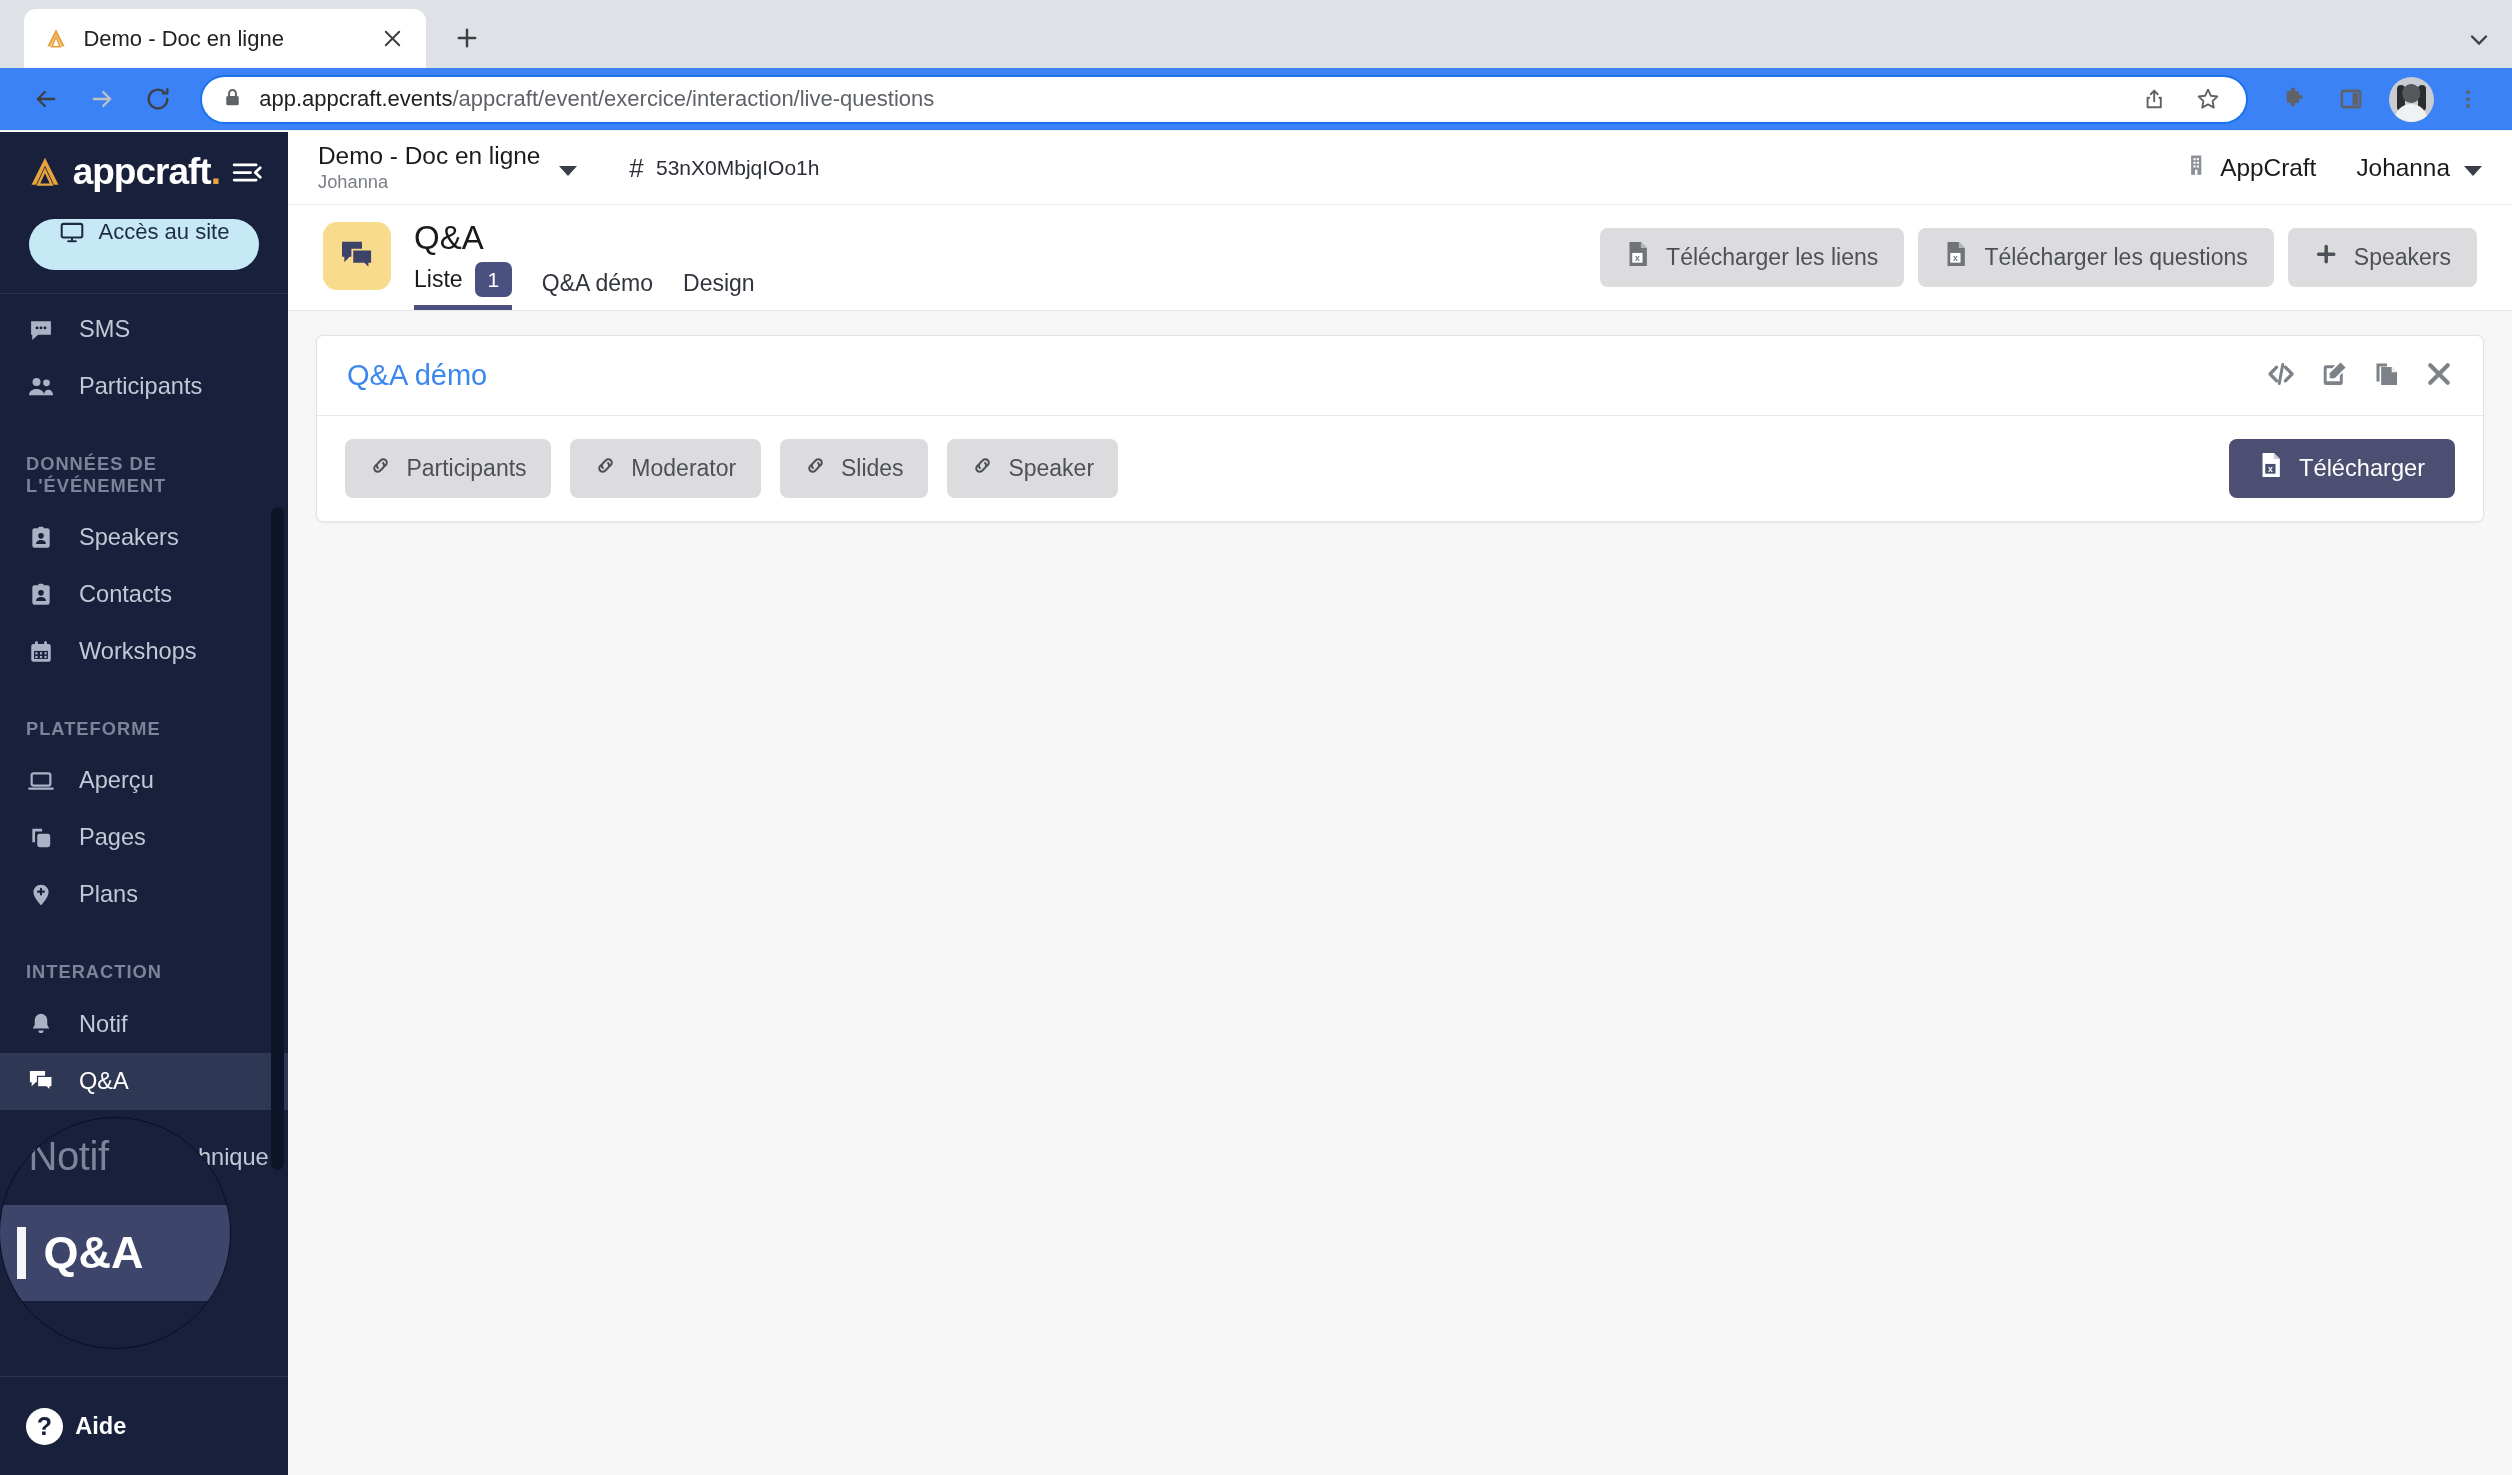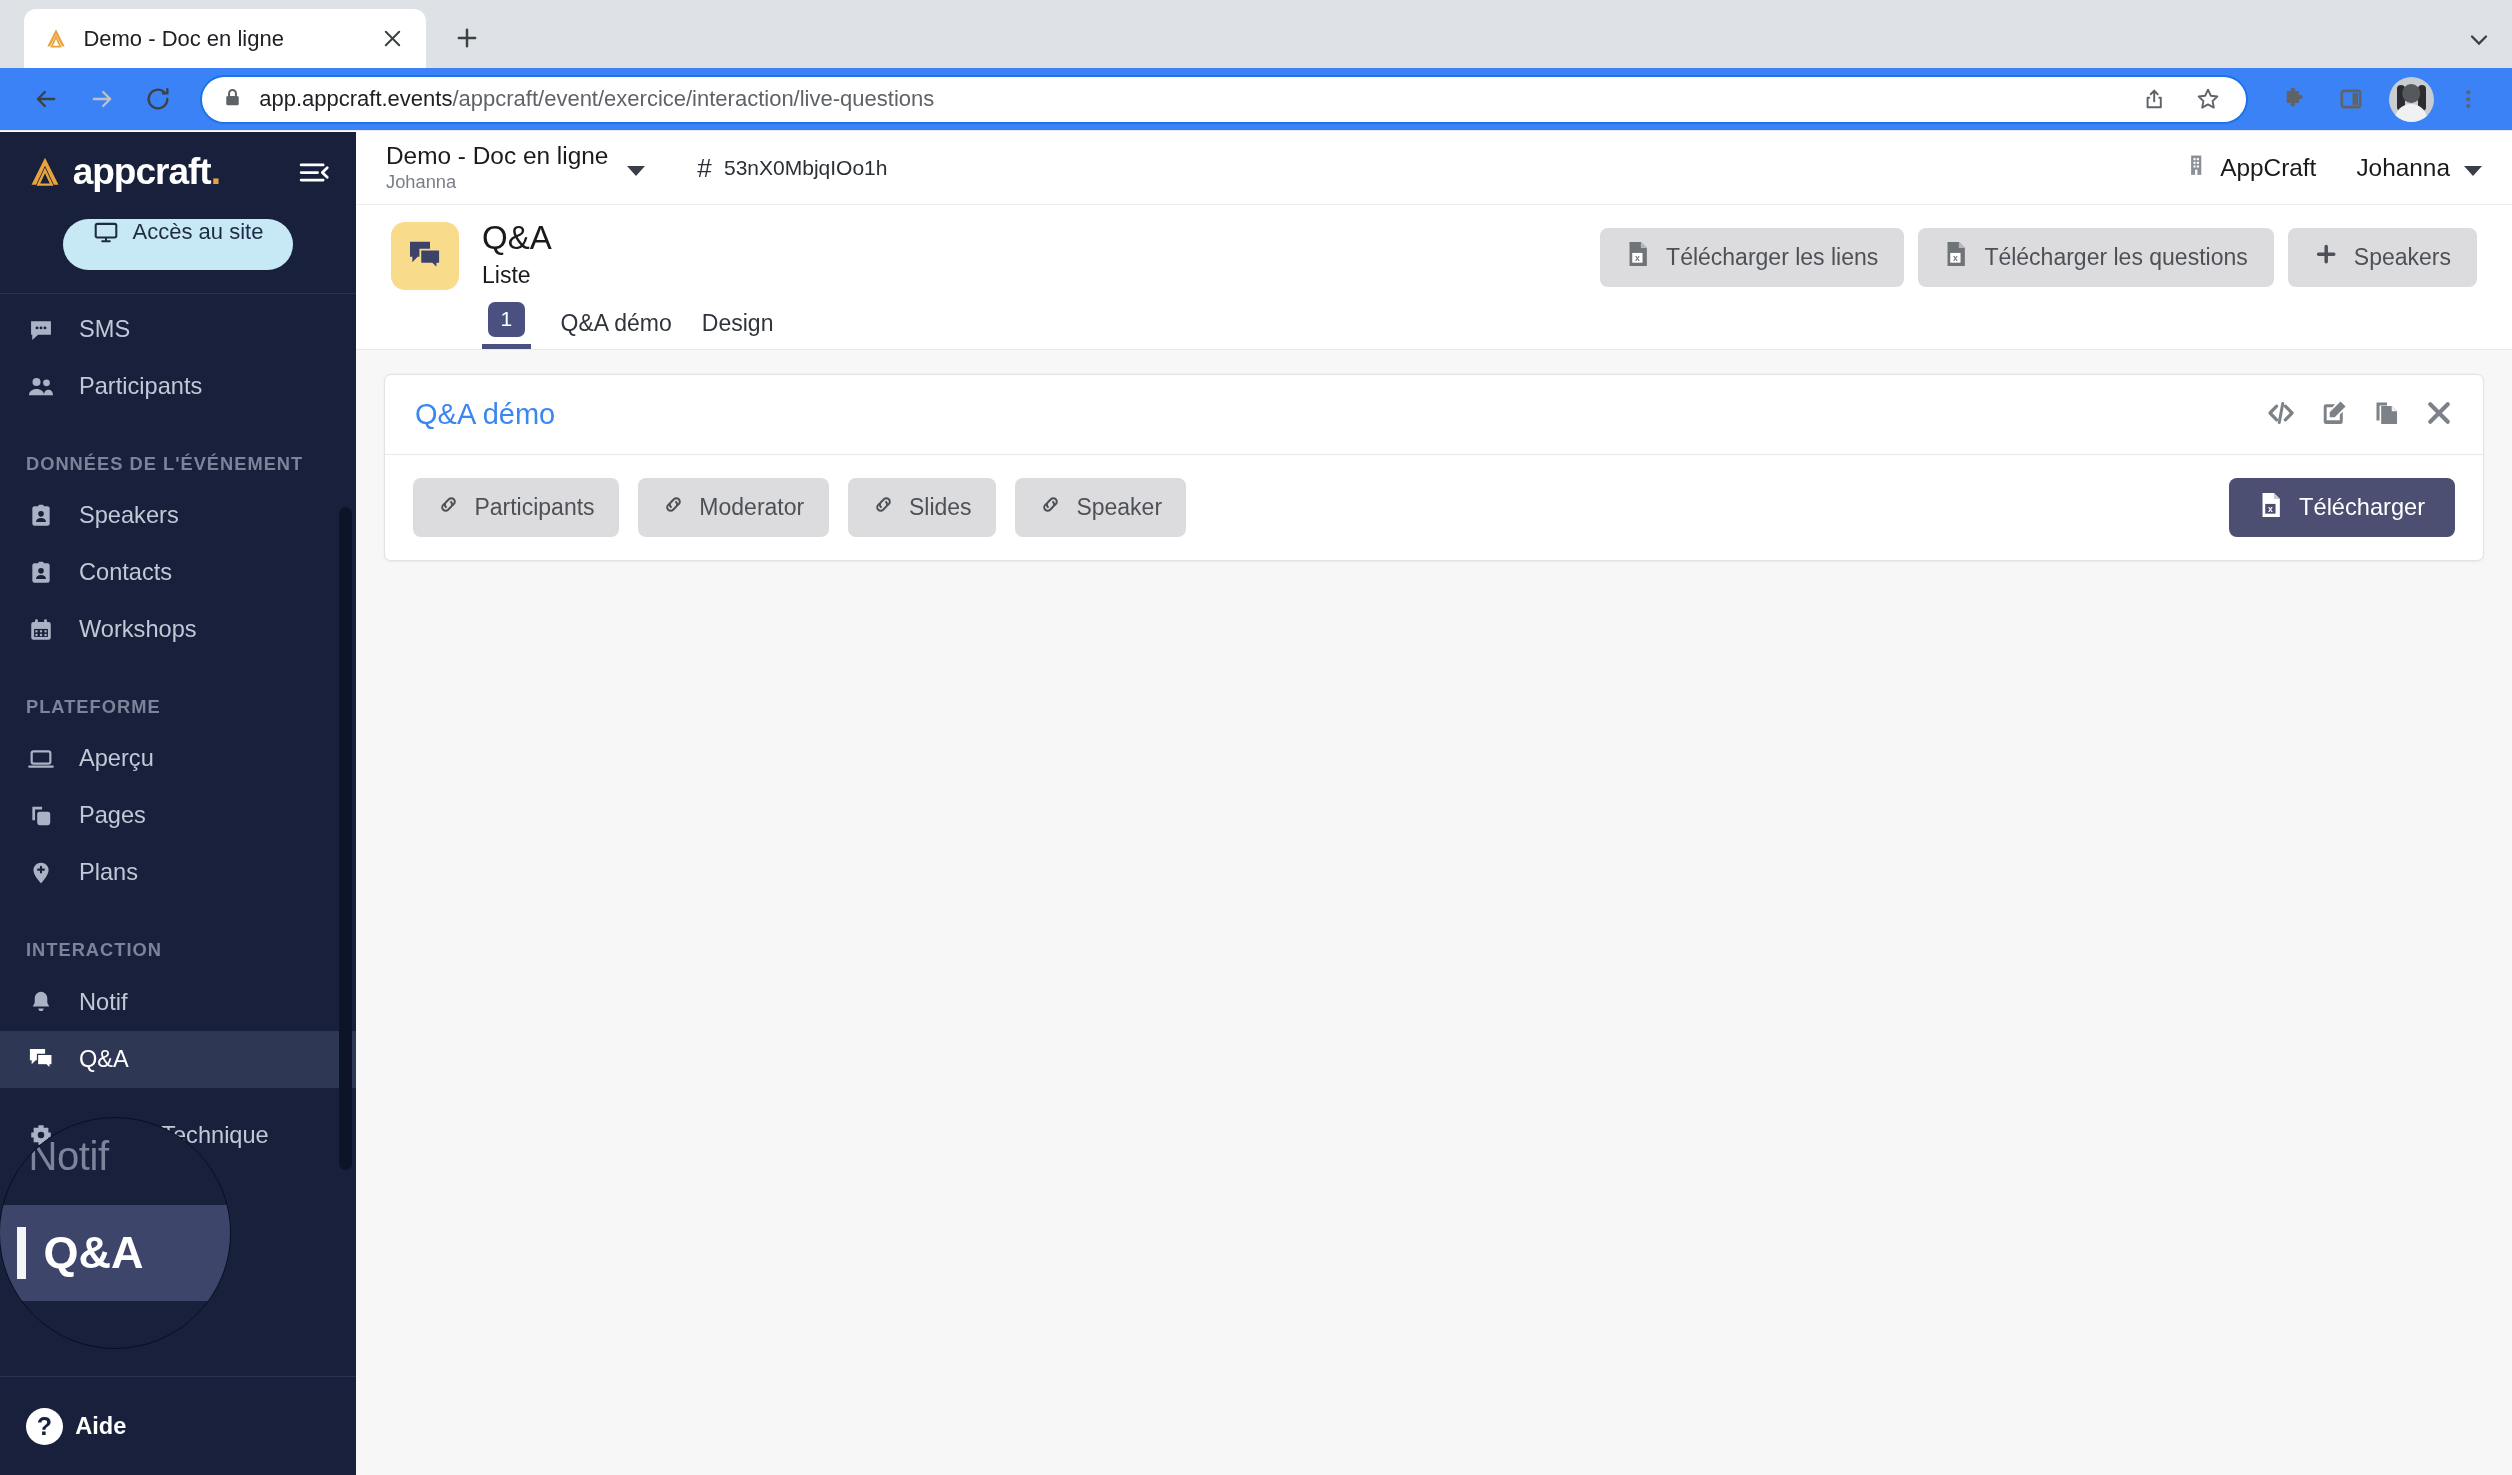--- a/index.html
+++ b/index.html
@@ -128,21 +128,21 @@
   .viewport {
     position: absolute;
     left: 0; top: 132px;
     width: 2512px; height: 1343px;
     display: flex;
     background: #f7f7f8;
   }
 
   
   .sidebar {
-    width: 356px;
+    width: 288px;
     background: #18203c;
     color: #c5cbd8;
     position: relative;
     flex: 0 0 auto;
     overflow: hidden;
   }
   .sb-top { padding: 0 0 0 0; }
   .sb-brand {
     height: 80px;
     display: flex; align-items: center;
@@ -342,21 +342,21 @@
   .tabs {
     display: flex; align-items: flex-end; gap: 30px;
     margin-top: 7px;
   }
   .tab-item {
     font-size: 23px; color: #30343c;
     padding-bottom: 12.2px;
     display: flex; align-items: center; gap: 12.2px;
     position: relative;
   }
-  .tab-item.active { color: #1a1a1a; font-weight: 500; flex-direction: column; }
+  .tab-item.active { color: #1a1a1a; font-weight: 500; }
   .tab-item.active::after {
     content: ""; position: absolute;
     left: 0; right: 0; bottom: 0; height: 4.4px;
     background: #4a5080;
   }
   .tab-badge {
     background: #4a5080; color: #ffffff;
     border-radius: 7px;
     min-width: 37px; height: 35px;
     display: flex; align-items: center; justify-content: center;

